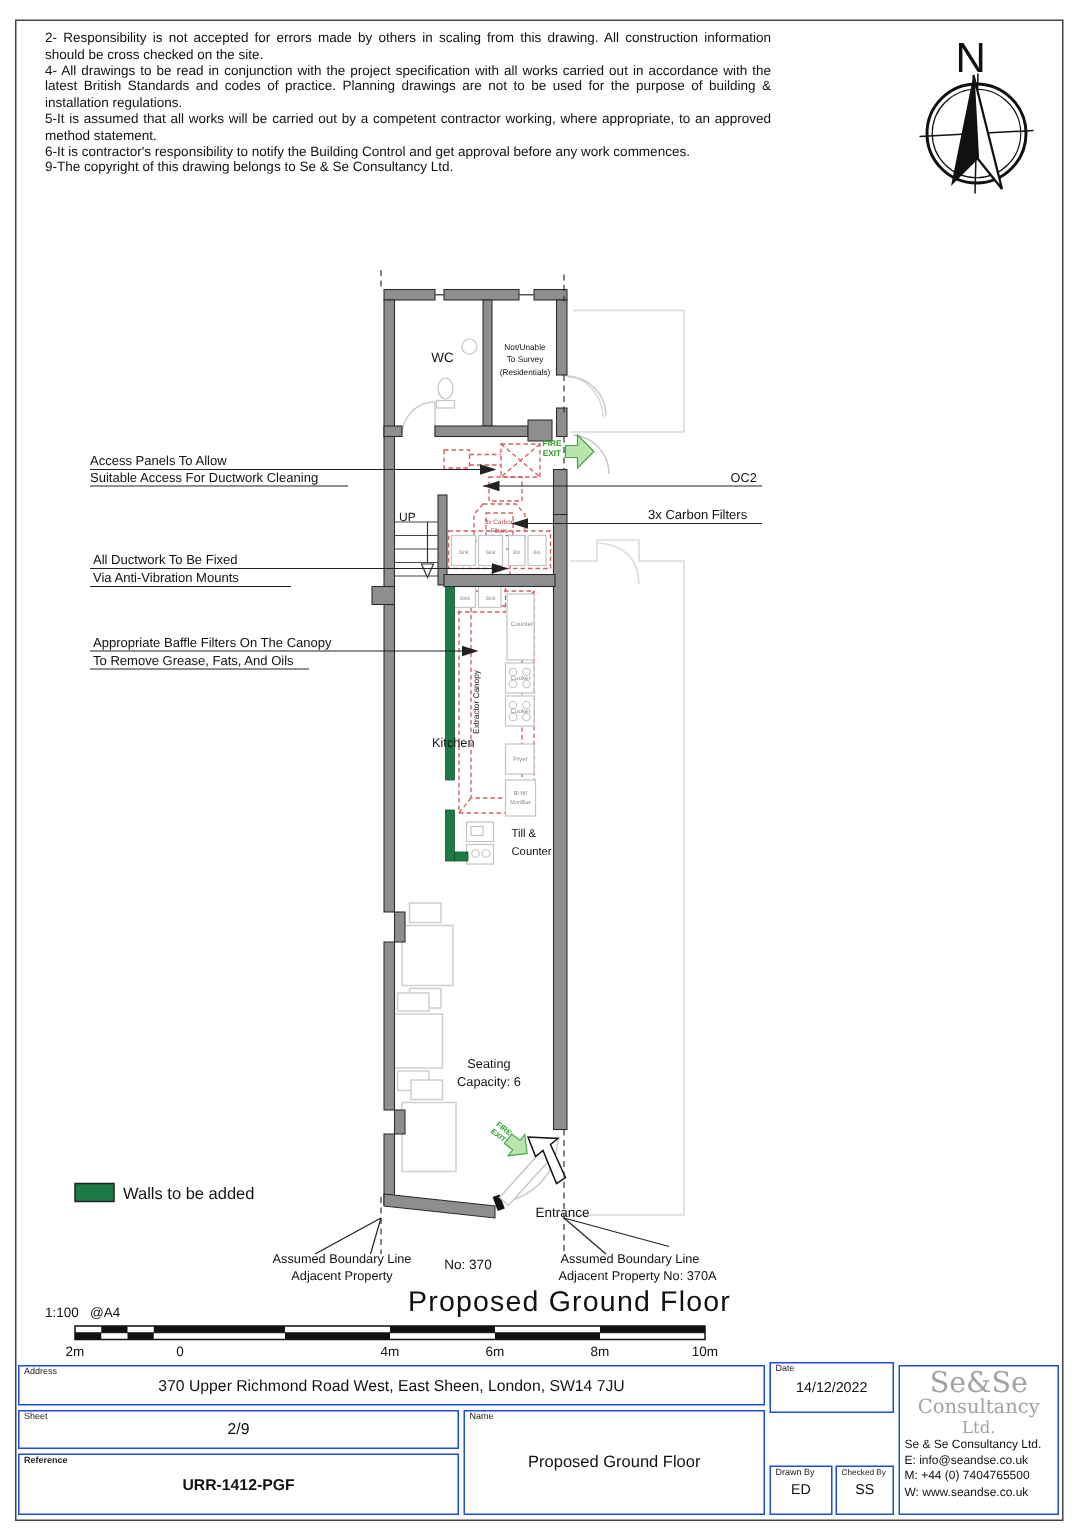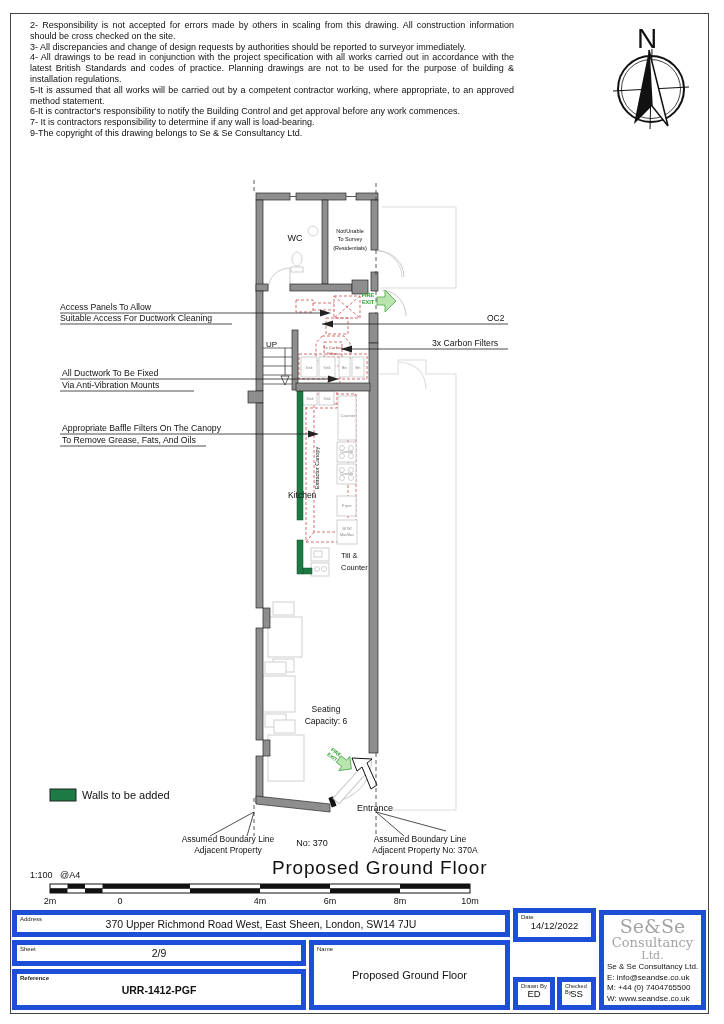--- a/index.html
+++ b/index.html
@@ -20,41 +20,39 @@
   .tbl{fill:#fff;stroke:#cfcfcf;stroke-width:1;}
   .lead{stroke:#222;stroke-width:.8;}
   .dash{stroke:#333;stroke-width:.8;stroke-dasharray:4 3;fill:none;}
   .green{stroke:#0e4f2b;stroke-width:.5;}
   .garr{fill:#b9e4ae;stroke:#47a647;stroke-width:.8;}
   .gtxt{fill:#2da12d;font-weight:bold;}
   .thin{stroke:#555;stroke-width:1;}
   .eqlbl{fill:#8a8a8a;}
   .redlbl{fill:#b04848;}
   
-  .tb{position:absolute;border:5px solid #1d4ed8;background:#fff;box-sizing:border-box;}
+  .tb{position:absolute;border:1px solid #1d4ed8;background:#fff;box-sizing:border-box;}
   .tb .lbl{position:absolute;top:1px;left:3px;font-size:6px;color:#222;}
   .tb .val{width:100%;height:100%;display:flex;align-items:center;justify-content:center;}
   .company{display:flex;flex-direction:column;align-items:center;padding-top:2px;}
   .logo1{font-family:"DejaVu Serif",serif;font-size:19px;line-height:19px;color:#a3a3a3;}
   .logo2{font-family:"DejaVu Serif",serif;font-size:13px;line-height:14px;color:#a3a3a3;}
   .logo3{font-family:"DejaVu Serif",serif;font-size:11px;line-height:12px;color:#a3a3a3;}
   .cline{font-size:8px;line-height:10.5px;color:#111;align-self:flex-start;padding-left:3px;white-space:nowrap;}
 </style>
 </head>
 <body>
 
 <div class="sheet-border"></div>
 
 <div class="notes">
   <p>2- Responsibility is not accepted for errors made by others in scaling from this drawing. All construction information should be cross checked on the site.</p>
-  <p>3- All discrepancies and change of design requests by authorities should be reported to surveyor immediately.</p>
   <p>4- All drawings to be read in conjunction with the project specification with all works carried out in accordance with the latest British Standards and codes of practice. Planning drawings are not to be used for the purpose of building &amp; installation regulations.</p>
   <p>5-It is assumed that all works will be carried out by a competent contractor working, where appropriate, to an approved method statement.</p>
   <p>6-It is contractor's responsibility to notify the Building Control and get approval before any work commences.</p>
-  <p>7- It is contractors responsibility to determine if any wall is load-bearing.</p>
   <p>9-The copyright of this drawing belongs to Se &amp; Se Consultancy Ltd.</p>
 </div>
 
 <svg width="724" height="912" viewBox="0 0 724 912">
 
   <g>
     <text x="637" y="48" font-size="28">N</text>
     <circle cx="651" cy="89" r="33" fill="none" stroke="#111" stroke-width="2"></circle>
     <circle cx="651" cy="89" r="29.5" fill="none" stroke="#111" stroke-width="0.8"></circle>
     <line x1="613" y1="91" x2="689" y2="87" stroke="#111" stroke-width="1"></line>

